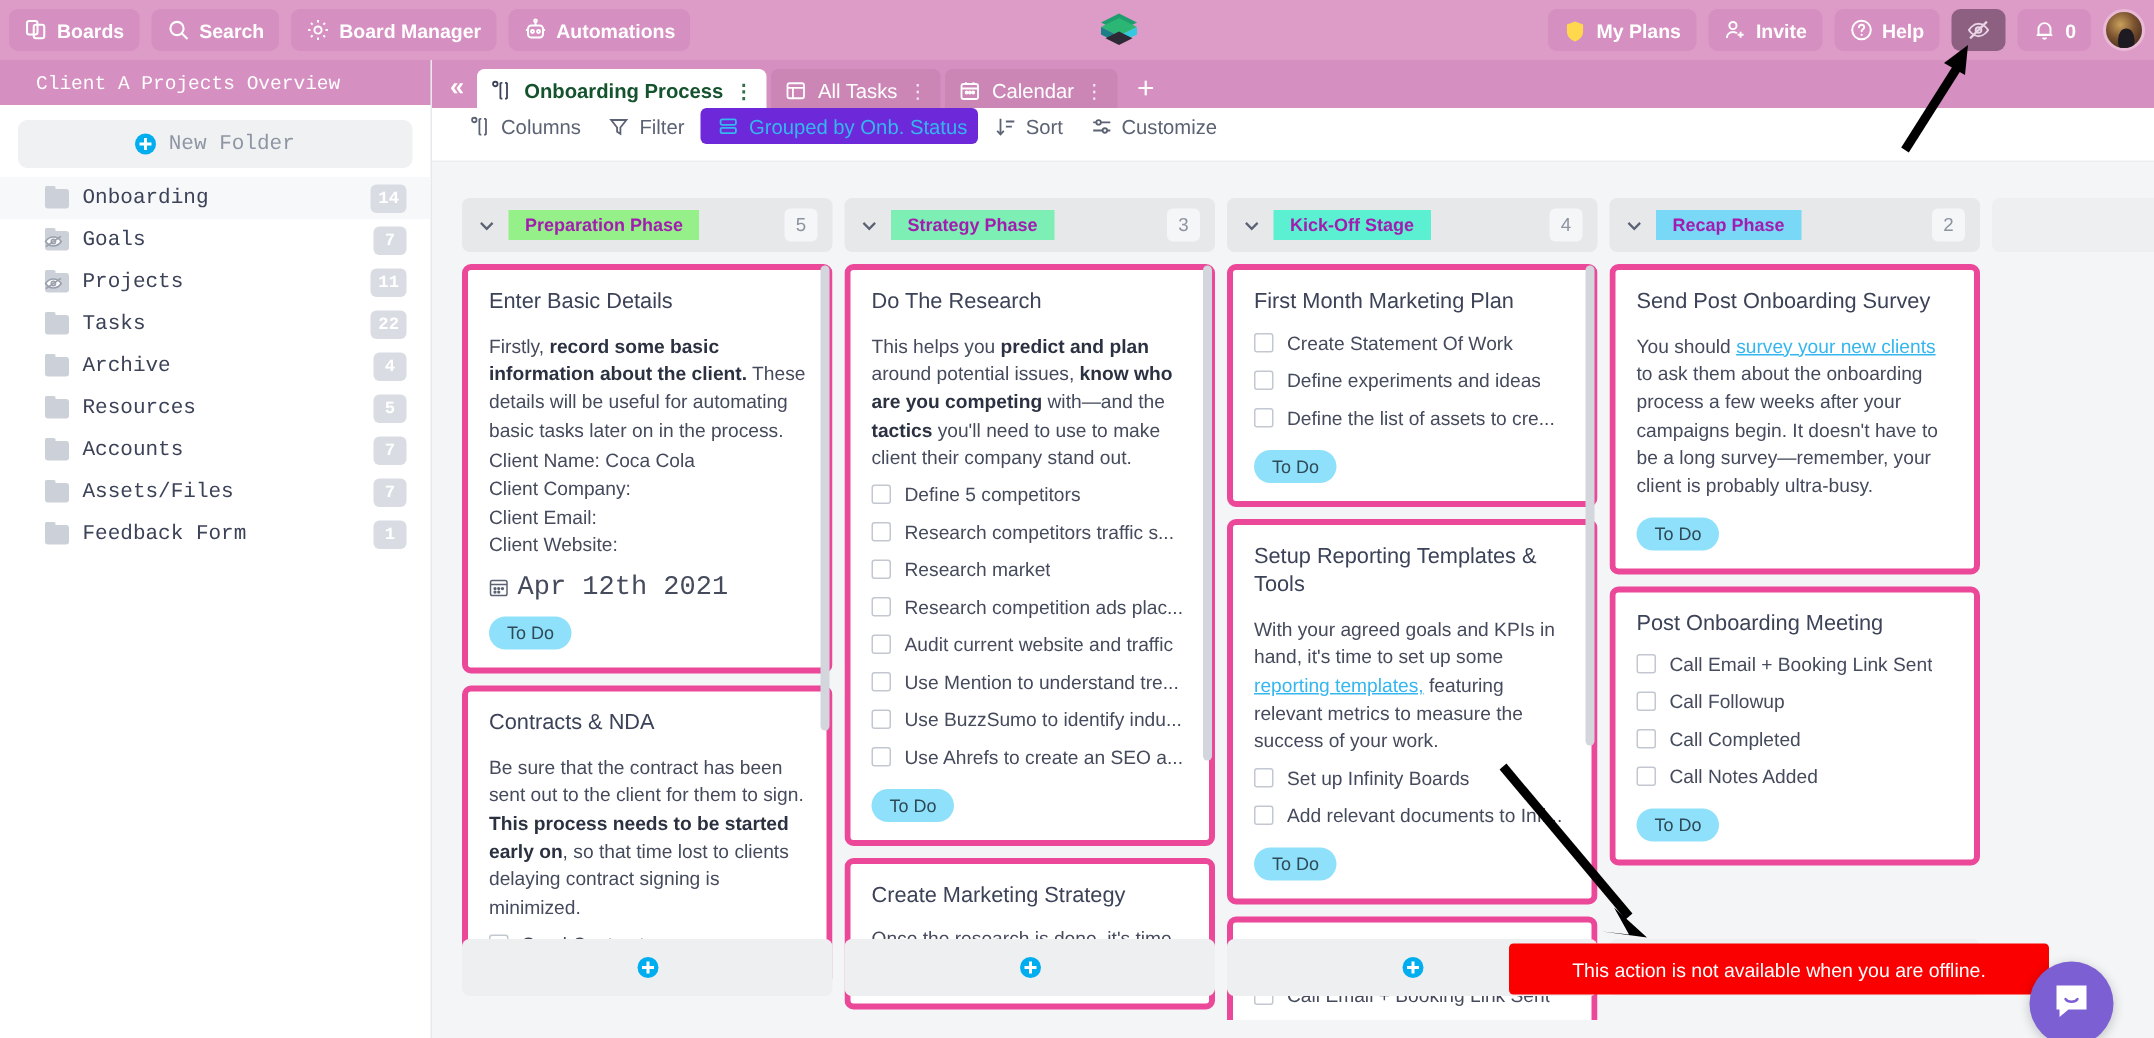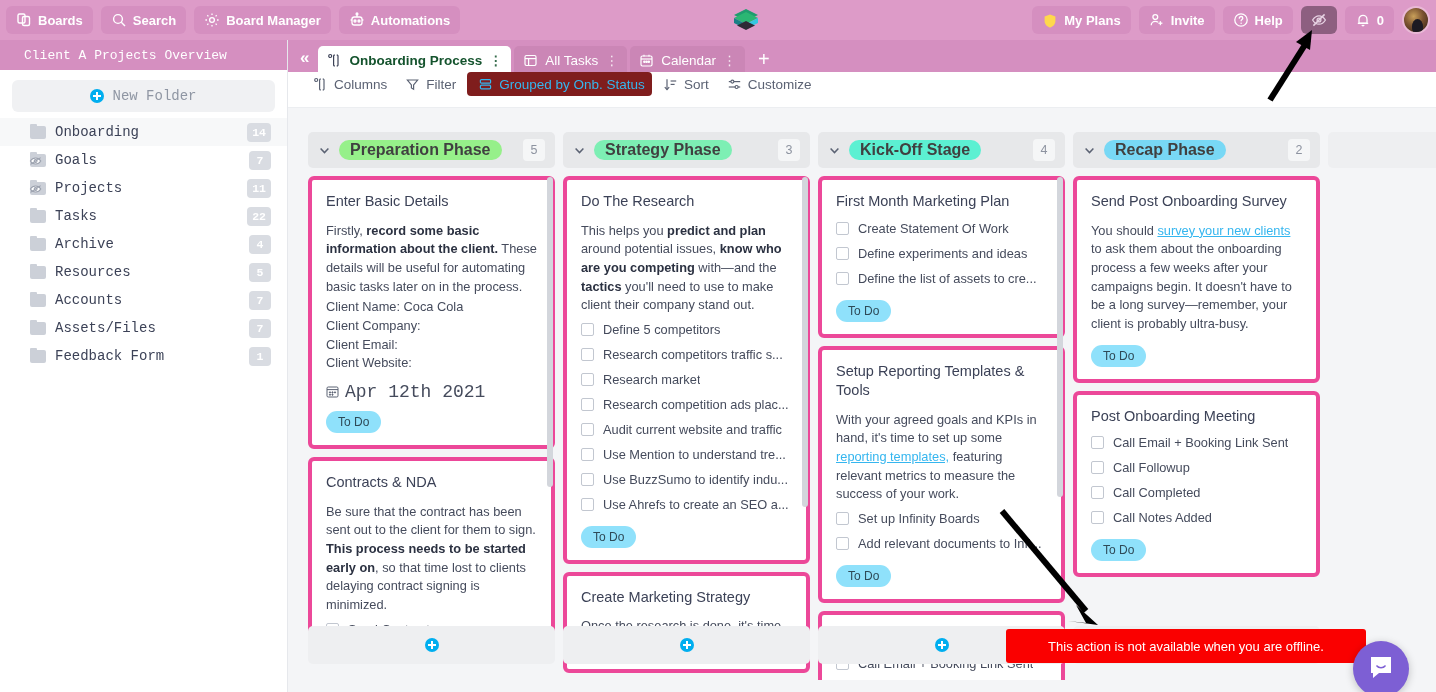--- a/index.html
+++ b/index.html
@@ -109,40 +109,40 @@
   
   .toolbar {
     position: absolute; top: 72px; left: 288px; width: 1148px; height: 36px;
     background: #ffffff; display: flex; align-items: flex-start; gap: 4px; padding-left: 18px;
     border-bottom: 1px solid #eceef1;
   }
   .tool {
     display: flex; align-items: center; gap: 6px; height: 24px;
     padding: 0 7px; border-radius: 4px; font-size: 13.5px; color: #5b6273; cursor: pointer;
   }
-  .tool.on { background: #7f1d1d; color: #35b6ef; padding-left: 11px; }
+  .tool.on { background: #6d28d9; color: #35b6ef; padding-left: 11px; }
   .tool .ti { width: 15px; height: 15px; flex: 0 0 15px; }
   .tool .ti svg { display: block; width: 15px; height: 15px; }
 
   
   .board {
     position: absolute; top: 110px; left: 288px; width: 1148px; height: 582px;
     background: #f4f5f7; overflow: hidden;
   }
   .cols { display: flex; gap: 8px; padding: 22px 0 0 20px; height: 100%; }
   .col { width: 247px; flex: 0 0 247px; display: flex; flex-direction: column; height: 548px; position: relative;}
   .col-head {
     height: 36px; background: #e7e8ea; border-radius: 5px;
     display: flex; align-items: center; padding: 0 10px; gap: 8px; flex: 0 0 36px;
   }
   .chev { width: 13px; height: 13px; flex: 0 0 13px; }
   .chev svg { display:block; width:13px; height:13px; }
   .gtag {
-    height: 20px; border-radius: 10px; padding: 0 11px;
-    display: flex; align-items: center; font-size: 16px; color: #404040; font-weight: bold;
+    height: 20px; border-radius: 0; padding: 0 11px;
+    display: flex; align-items: center; font-size: 12px; color: #a21caf; font-weight: bold;
   }
   .gcount { margin-left: auto; background: #f5f6f7; color: #8d93a0;
     min-width: 22px; height: 22px; border-radius: 4px; font-size: 12.5px;
     display: flex; align-items: center; justify-content: center; }
 
   .col-body { position: relative; flex: 1 1 auto; overflow: hidden; padding-top: 8px; }
   .card {
     background: #fff; border: 4px solid #ec4899; border-radius: 6px;
     padding: 12px 14px 12px 14px; margin-bottom: 8px; cursor: pointer;
   }

